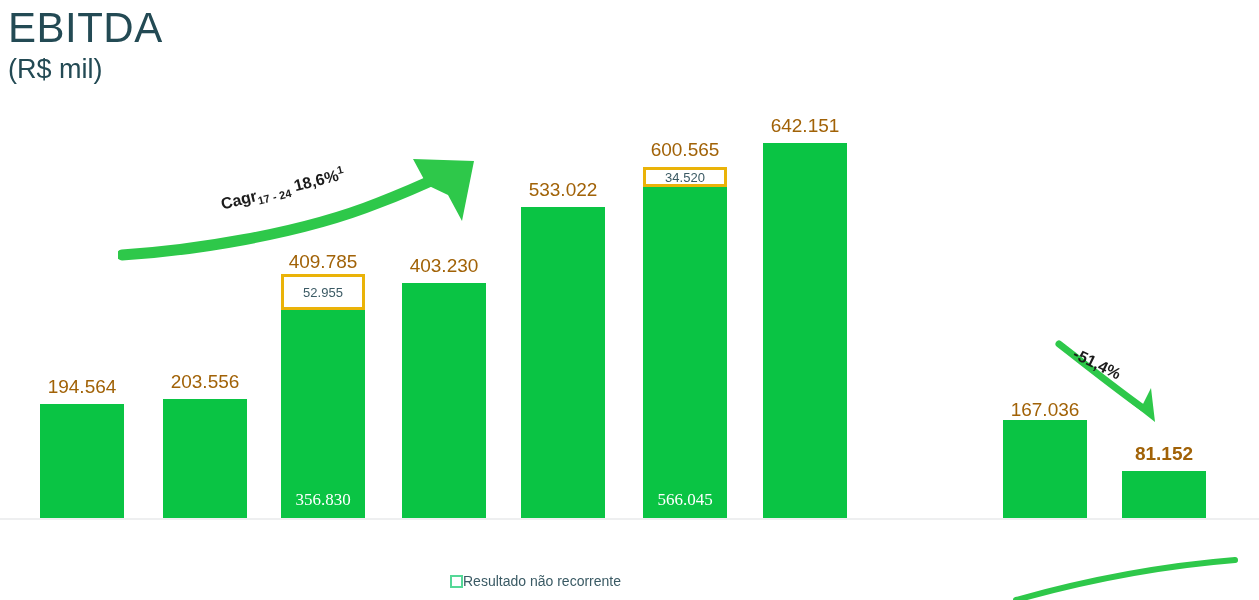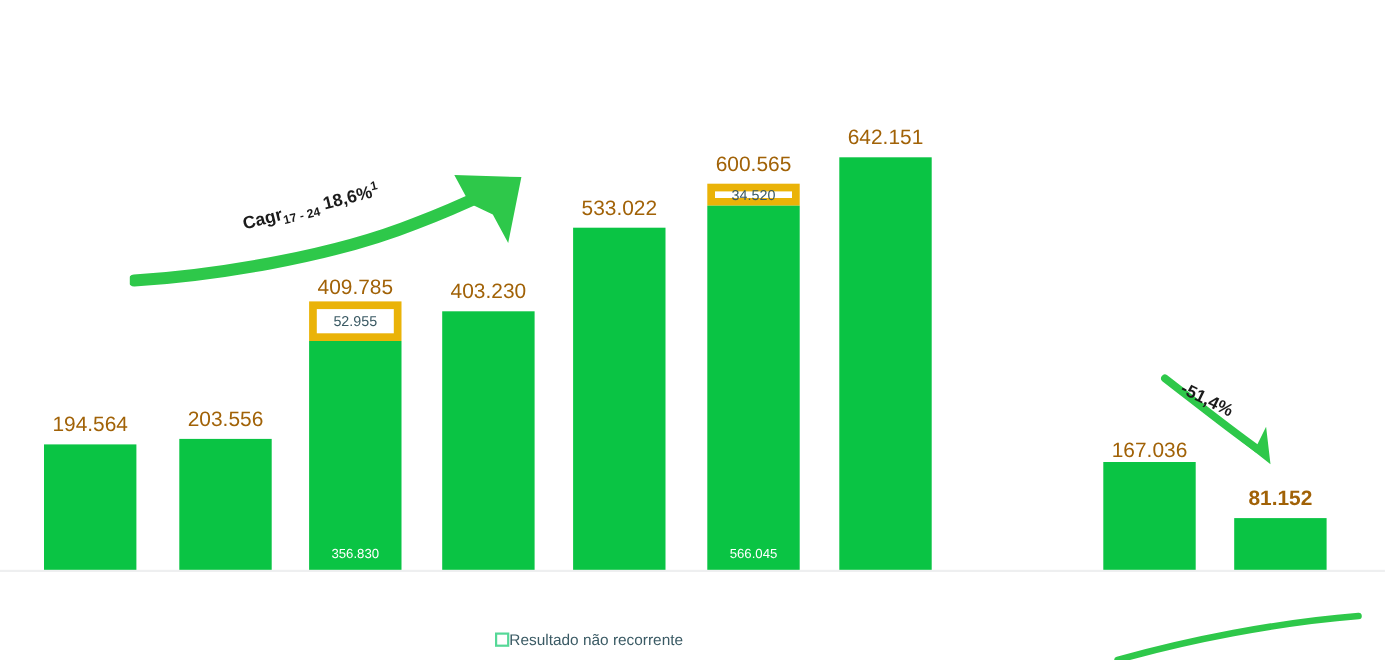--- a/index.html
+++ b/index.html
@@ -73,44 +73,45 @@
   }
   .seg-main {
     width: 100%;
     background: #0ac444;
     box-sizing: border-box;
     position: relative;
   }
   .seg-extra {
     width: 100%;
     background: #ffffff;
-    border: 7px solid #eab308;
+    border: 3px solid #eab308;
     box-sizing: border-box;
     position: relative;
   }
   .seg-extra-label {
     position: absolute;
     left: 0;
     right: 0;
     top: 50%;
     transform: translateY(-50%);
     text-align: center;
     font-size: 13px;
     color: #3b5a64;
     white-space: nowrap;
   }
   .seg-main-label {
     position: absolute;
     left: 0;
     right: 0;
     bottom: 8px;
     text-align: center;
-    font-size: 12px;
+    font-size: 17px;
     color: #ffffff;
     white-space: nowrap;
+    font-family: Liberation Serif, serif;
   }
   .total-label {
     position: absolute;
     left: -24px;
     right: -24px;
     text-align: center;
     font-size: 19px;
     color: #a16207;
     white-space: nowrap;
   }
@@ -185,20 +186,24 @@
     font-size: 14px;
     color: #3a5a64;
     white-space: nowrap;
   }
 </style>
 </head>
 <body>
 
 <div id="chart-root">
 
+  <div class="header">
+    <h1 class="title">EBITDA</h1>
+    <div class="subtitle">(R$ mil)</div>
+  </div>
 
   <div class="plot">
     <div class="baseline"></div>
     <div id="bars-container">
         <div class="bar-group" style="left: 40px; width: 84px;">
           <div class="bar-stack">
             <div class="total-label" style="bottom: 120px; text-align: center;">194.564</div>
             <div class="seg-main" style="height: 114px;"></div>
           </div>
         </div>

